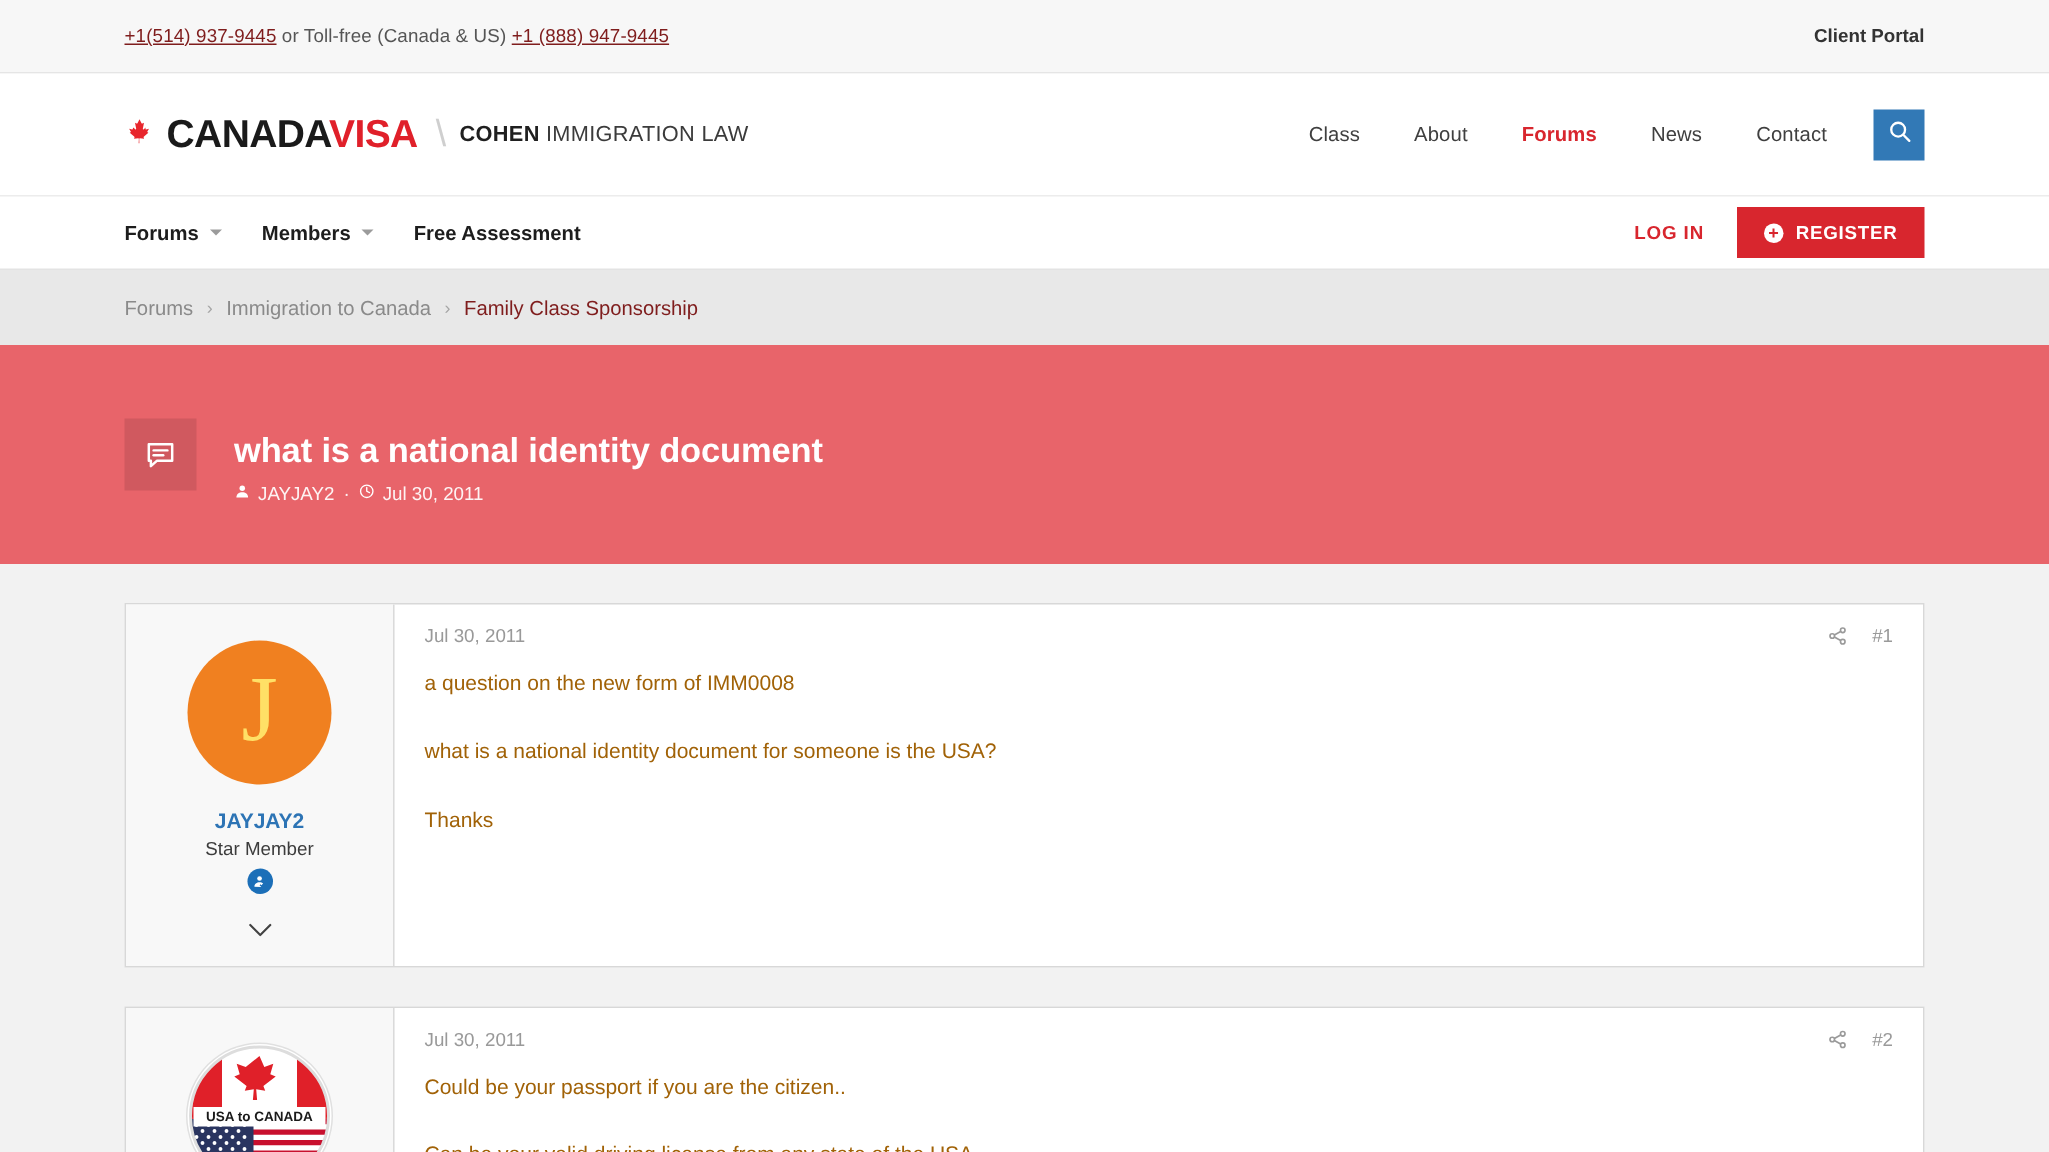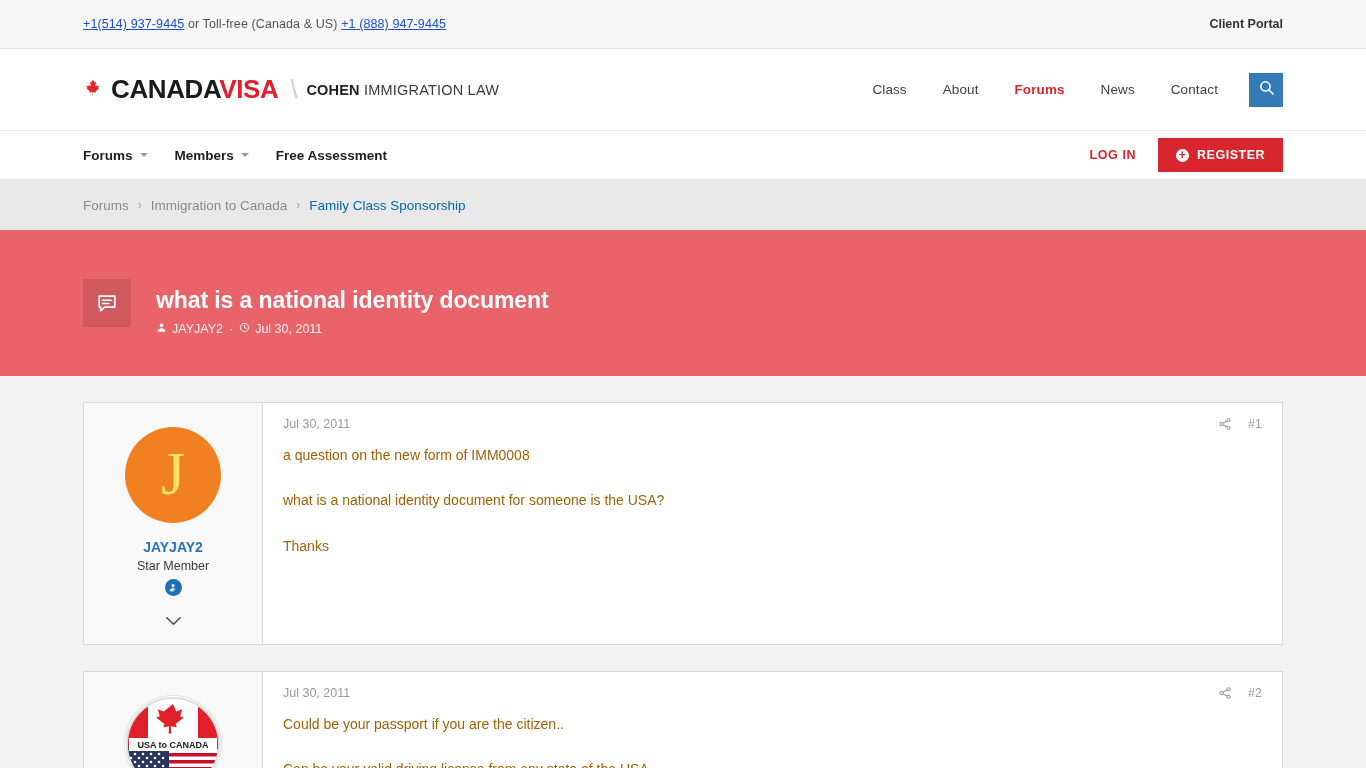--- a/index.html
+++ b/index.html
@@ -12,21 +12,21 @@
   .wrap { width: 1366px; position: relative; }
 
   
   .topbar {
     height: 49px; background: #f7f7f7;
     border-bottom: 1px solid #e5e5e5;
     display: flex; align-items: center;
     padding: 0 83px;
   }
   .topbar-left { font-size: 12.5px; color: #555; letter-spacing: .1px; }
-  .topbar-left a { color: #1d4ed8; text-decoration: underline; }
+  .topbar-left a { color: #7f1d1d; text-decoration: underline; }
   .topbar-right { margin-left: auto; font-size: 12.5px; color: #333; font-weight: bold; }
 
   
   .header {
     height: 81px; background: #ffffff;
     display: flex; align-items: center; padding: 0 83px;
   }
   .logo { display: flex; align-items: center; }
   .leaf { color: #e8262d; font-size: 20px; margin-right: 8px; line-height: 1; }
   .logo-main { font-size: 26px; font-weight: bold; letter-spacing: -0.4px; }
@@ -79,21 +79,21 @@
     font-size: 12px; font-weight: bold; margin-right: 8px; line-height: 1;
   }
 
   
   .crumbbar {
     height: 50px; background: #e8e8e8;
     display: flex; align-items: center; padding: 0 83px; font-size: 13.5px;
   }
   .crumbbar a { color: #8a8a8a; text-decoration: none; }
   .crumbbar .sep { color: #a5a5a5; margin: 0 9px; font-size: 12px; }
-  .crumbbar .cur { color: #0369a1; }
+  .crumbbar .cur { color: #7f1d1d; }
 
   
   .banner {
     background: #e8646a; height: 146px;
     display: flex; align-items: center; padding: 0 83px;
   }
   .banner-icon {
     width: 48px; height: 48px; background: rgba(0,0,0,.10);
     display: flex; align-items: center; justify-content: center;
     margin-right: 25px; flex: none;

